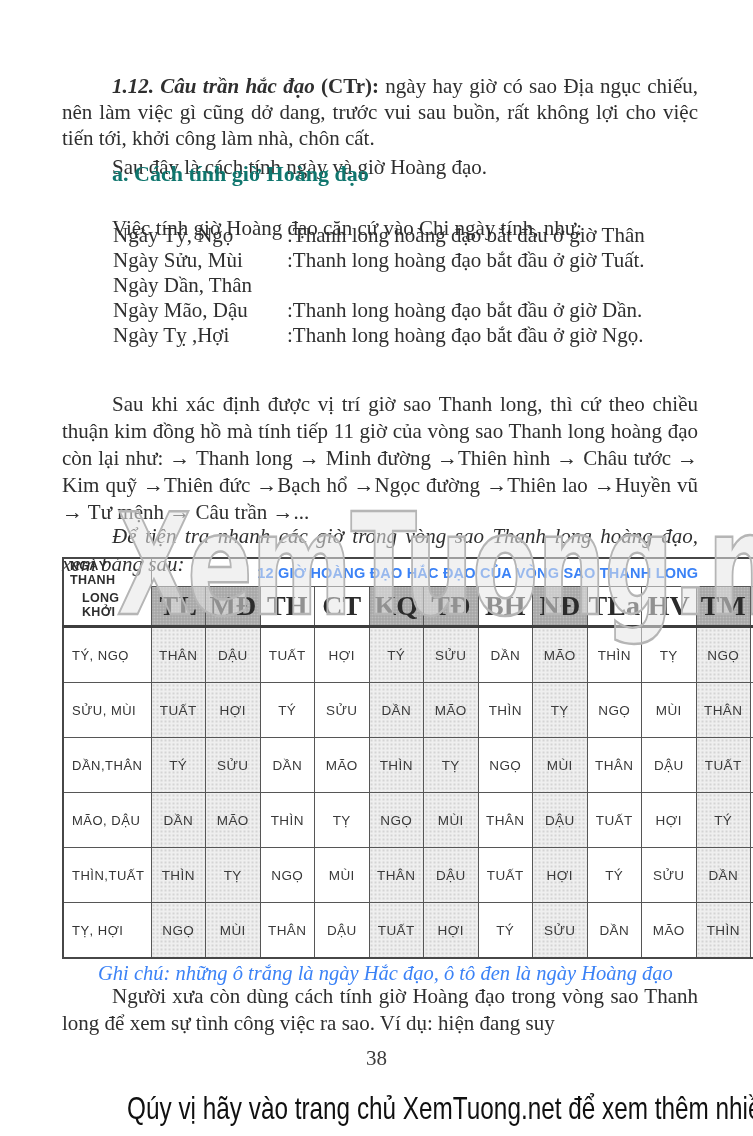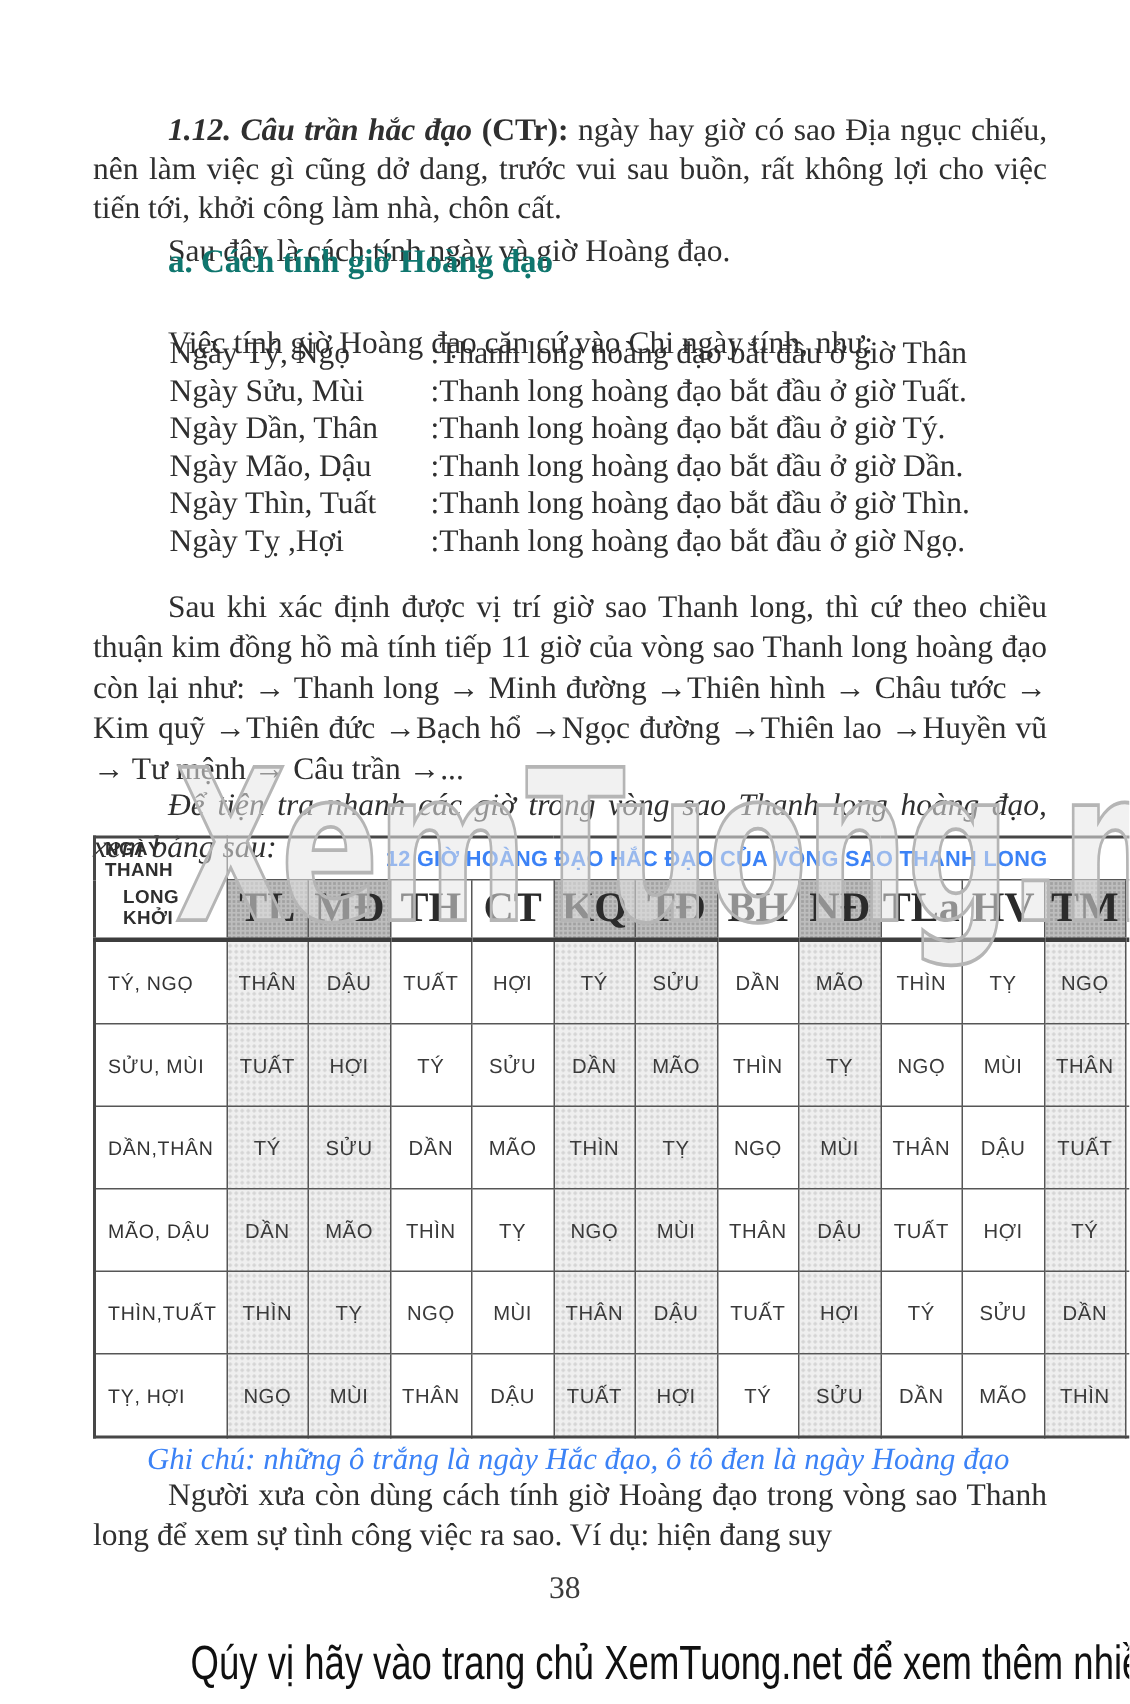--- a/index.html
+++ b/index.html
@@ -144,29 +144,24 @@
     <div class="rule">
         <span class="rule-day">Ngày Tý, Ngọ</span>
         <span class="rule-text">:Thanh long hoàng đạo bắt đầu ở giờ Thân</span>
       </div>
     <div class="rule">
         <span class="rule-day">Ngày Sửu, Mùi</span>
         <span class="rule-text">:Thanh long hoàng đạo bắt đầu ở giờ Tuất.</span>
       </div>
     <div class="rule">
         <span class="rule-day">Ngày Dần, Thân</span>
-        <span class="rule-text">:Thanh long hoàng đạo bắt đầu ở giờ Tý.</span>
       </div>
     <div class="rule">
         <span class="rule-day">Ngày Mão, Dậu</span>
         <span class="rule-text">:Thanh long hoàng đạo bắt đầu ở giờ Dần.</span>
-      </div>
-    <div class="rule">
-        <span class="rule-day">Ngày Thìn, Tuất</span>
-        <span class="rule-text">:Thanh long hoàng đạo bắt đầu ở giờ Thìn.</span>
       </div>
     <div class="rule">
         <span class="rule-day">Ngày Tỵ ,Hợi</span>
         <span class="rule-text">:Thanh long hoàng đạo bắt đầu ở giờ Ngọ.</span>
       </div>
   </div>
 
   <p class="p p-seq">Sau khi xác định được vị trí giờ sao Thanh long, thì cứ theo chiều thuận kim đồng hồ mà tính tiếp 11 giờ của vòng sao Thanh long hoàng đạo còn lại như: → Thanh long → Minh đường →Thiên hình → Châu tước → Kim quỹ →Thiên đức →Bạch hổ →Ngọc đường →Thiên lao →Huyền vũ → Tư mệnh → Câu trần →...</p>
 
   <p class="p p-lookup">Để tiện tra nhanh các giờ trong vòng sao Thanh long hoàng đạo, xem bảng sau:</p>

